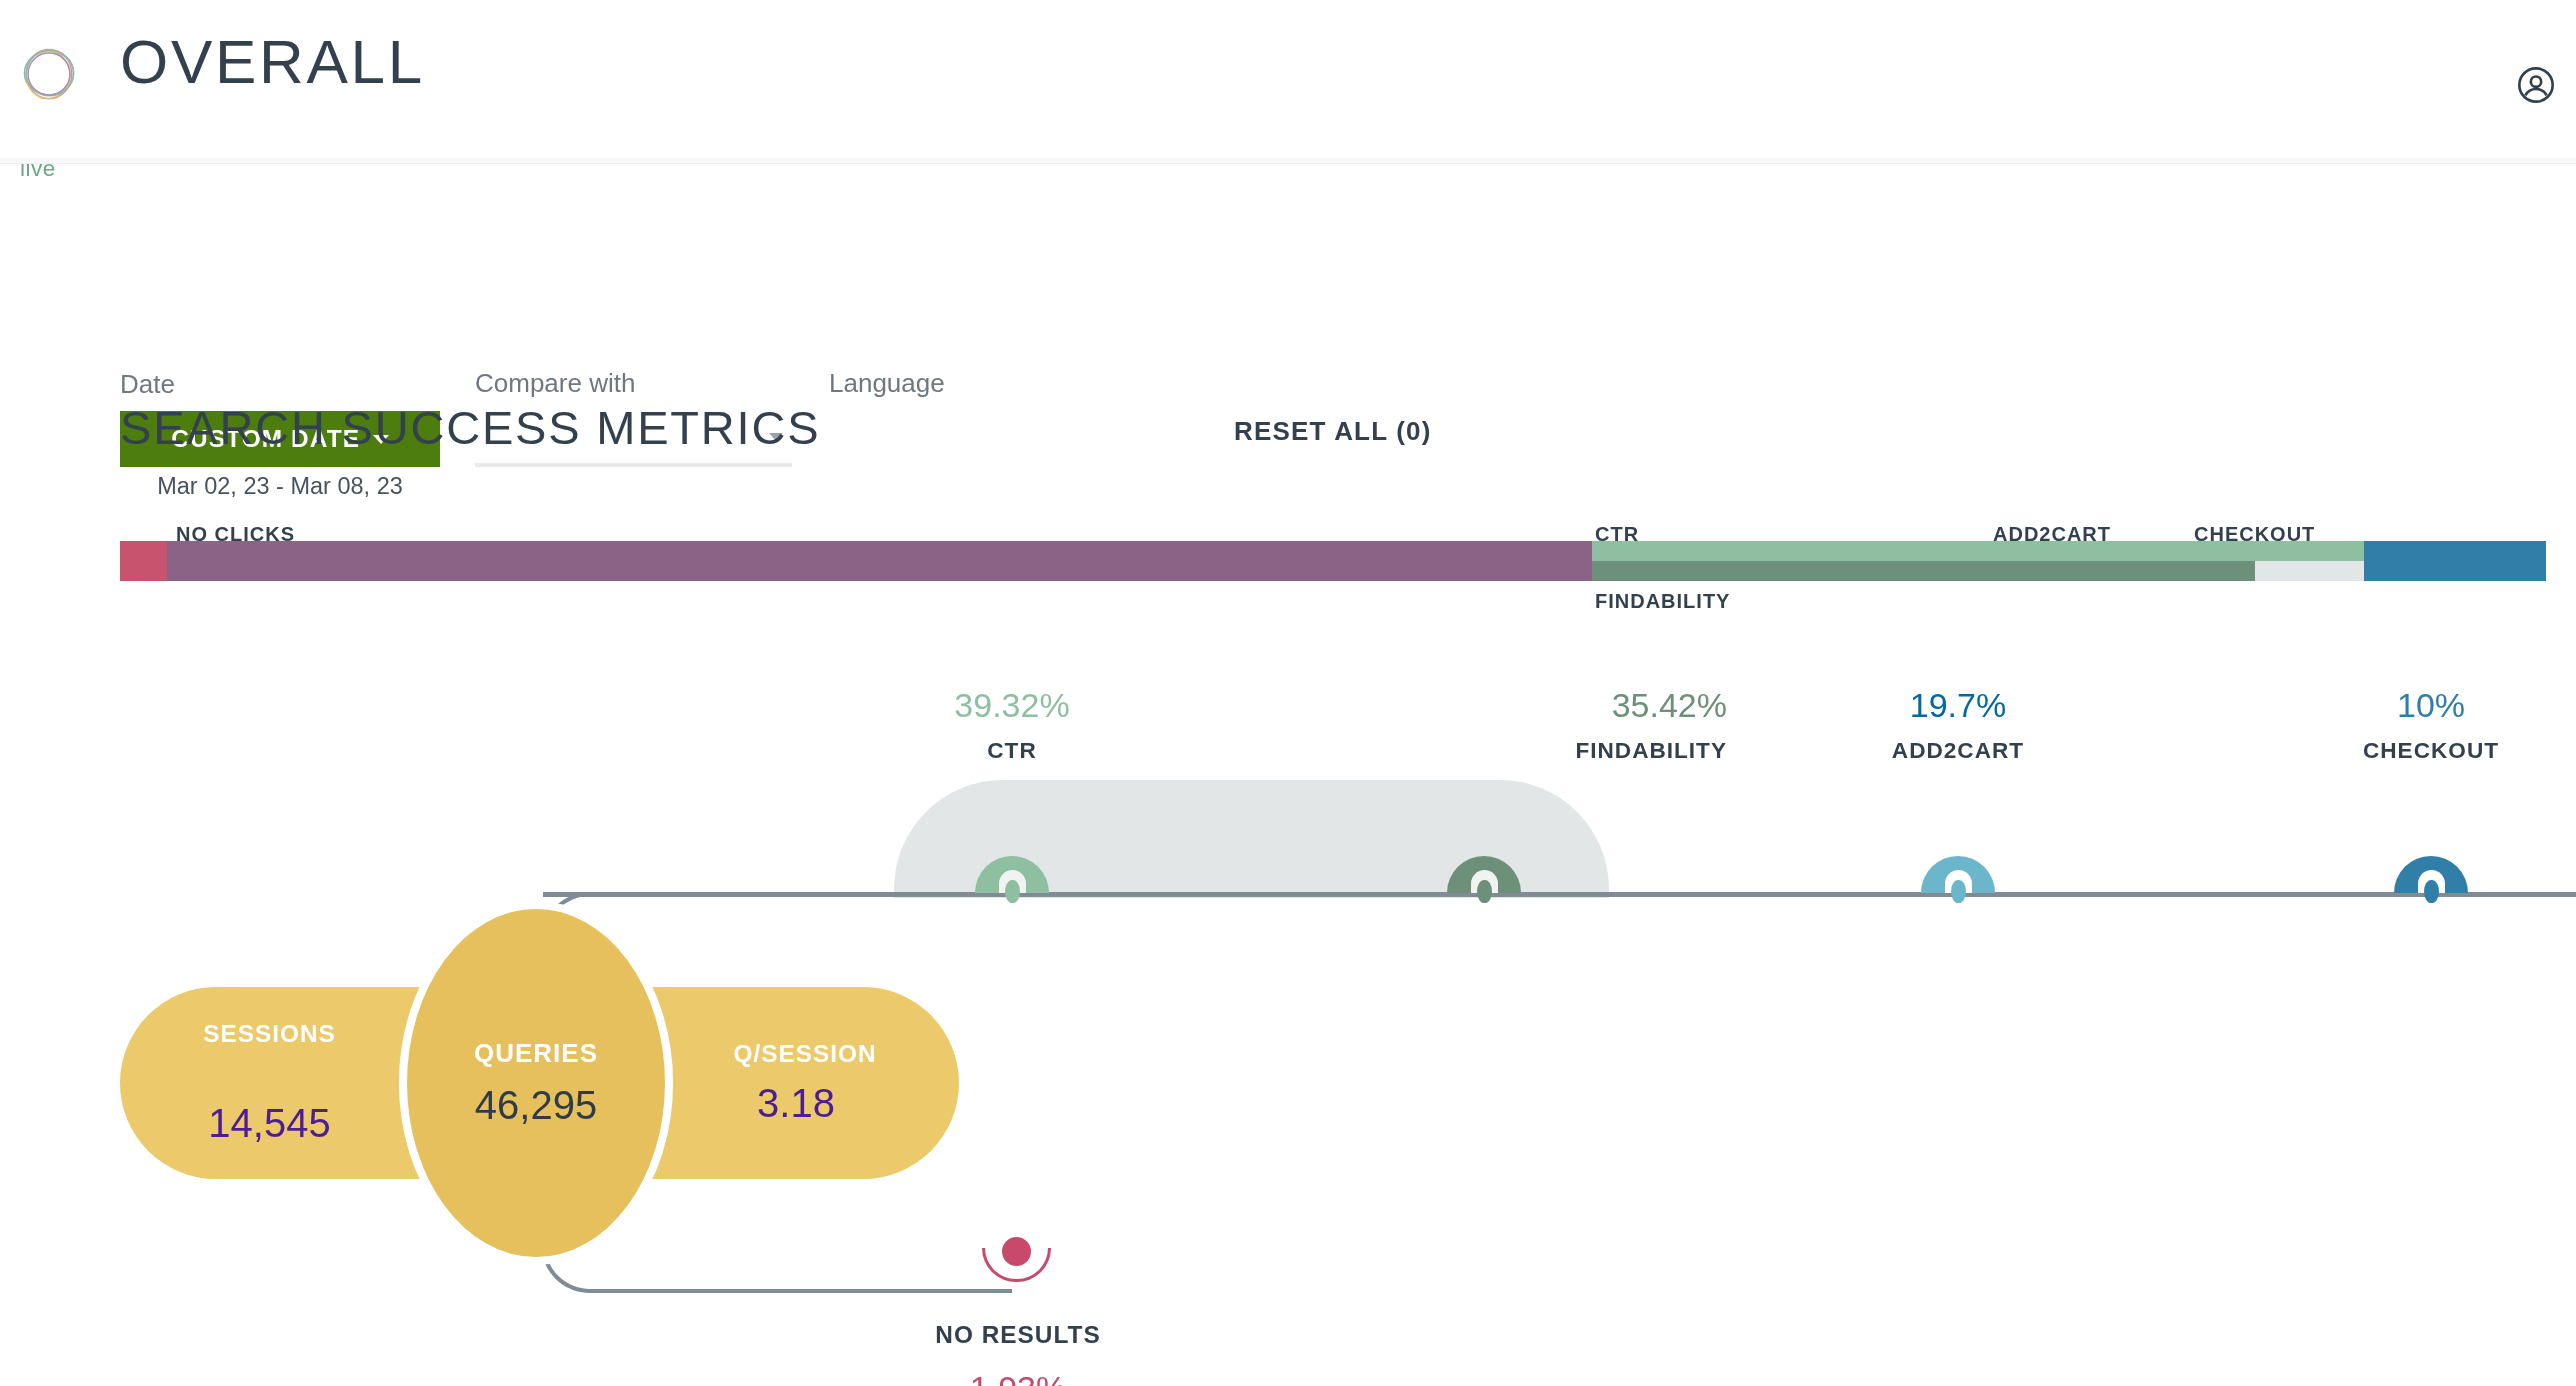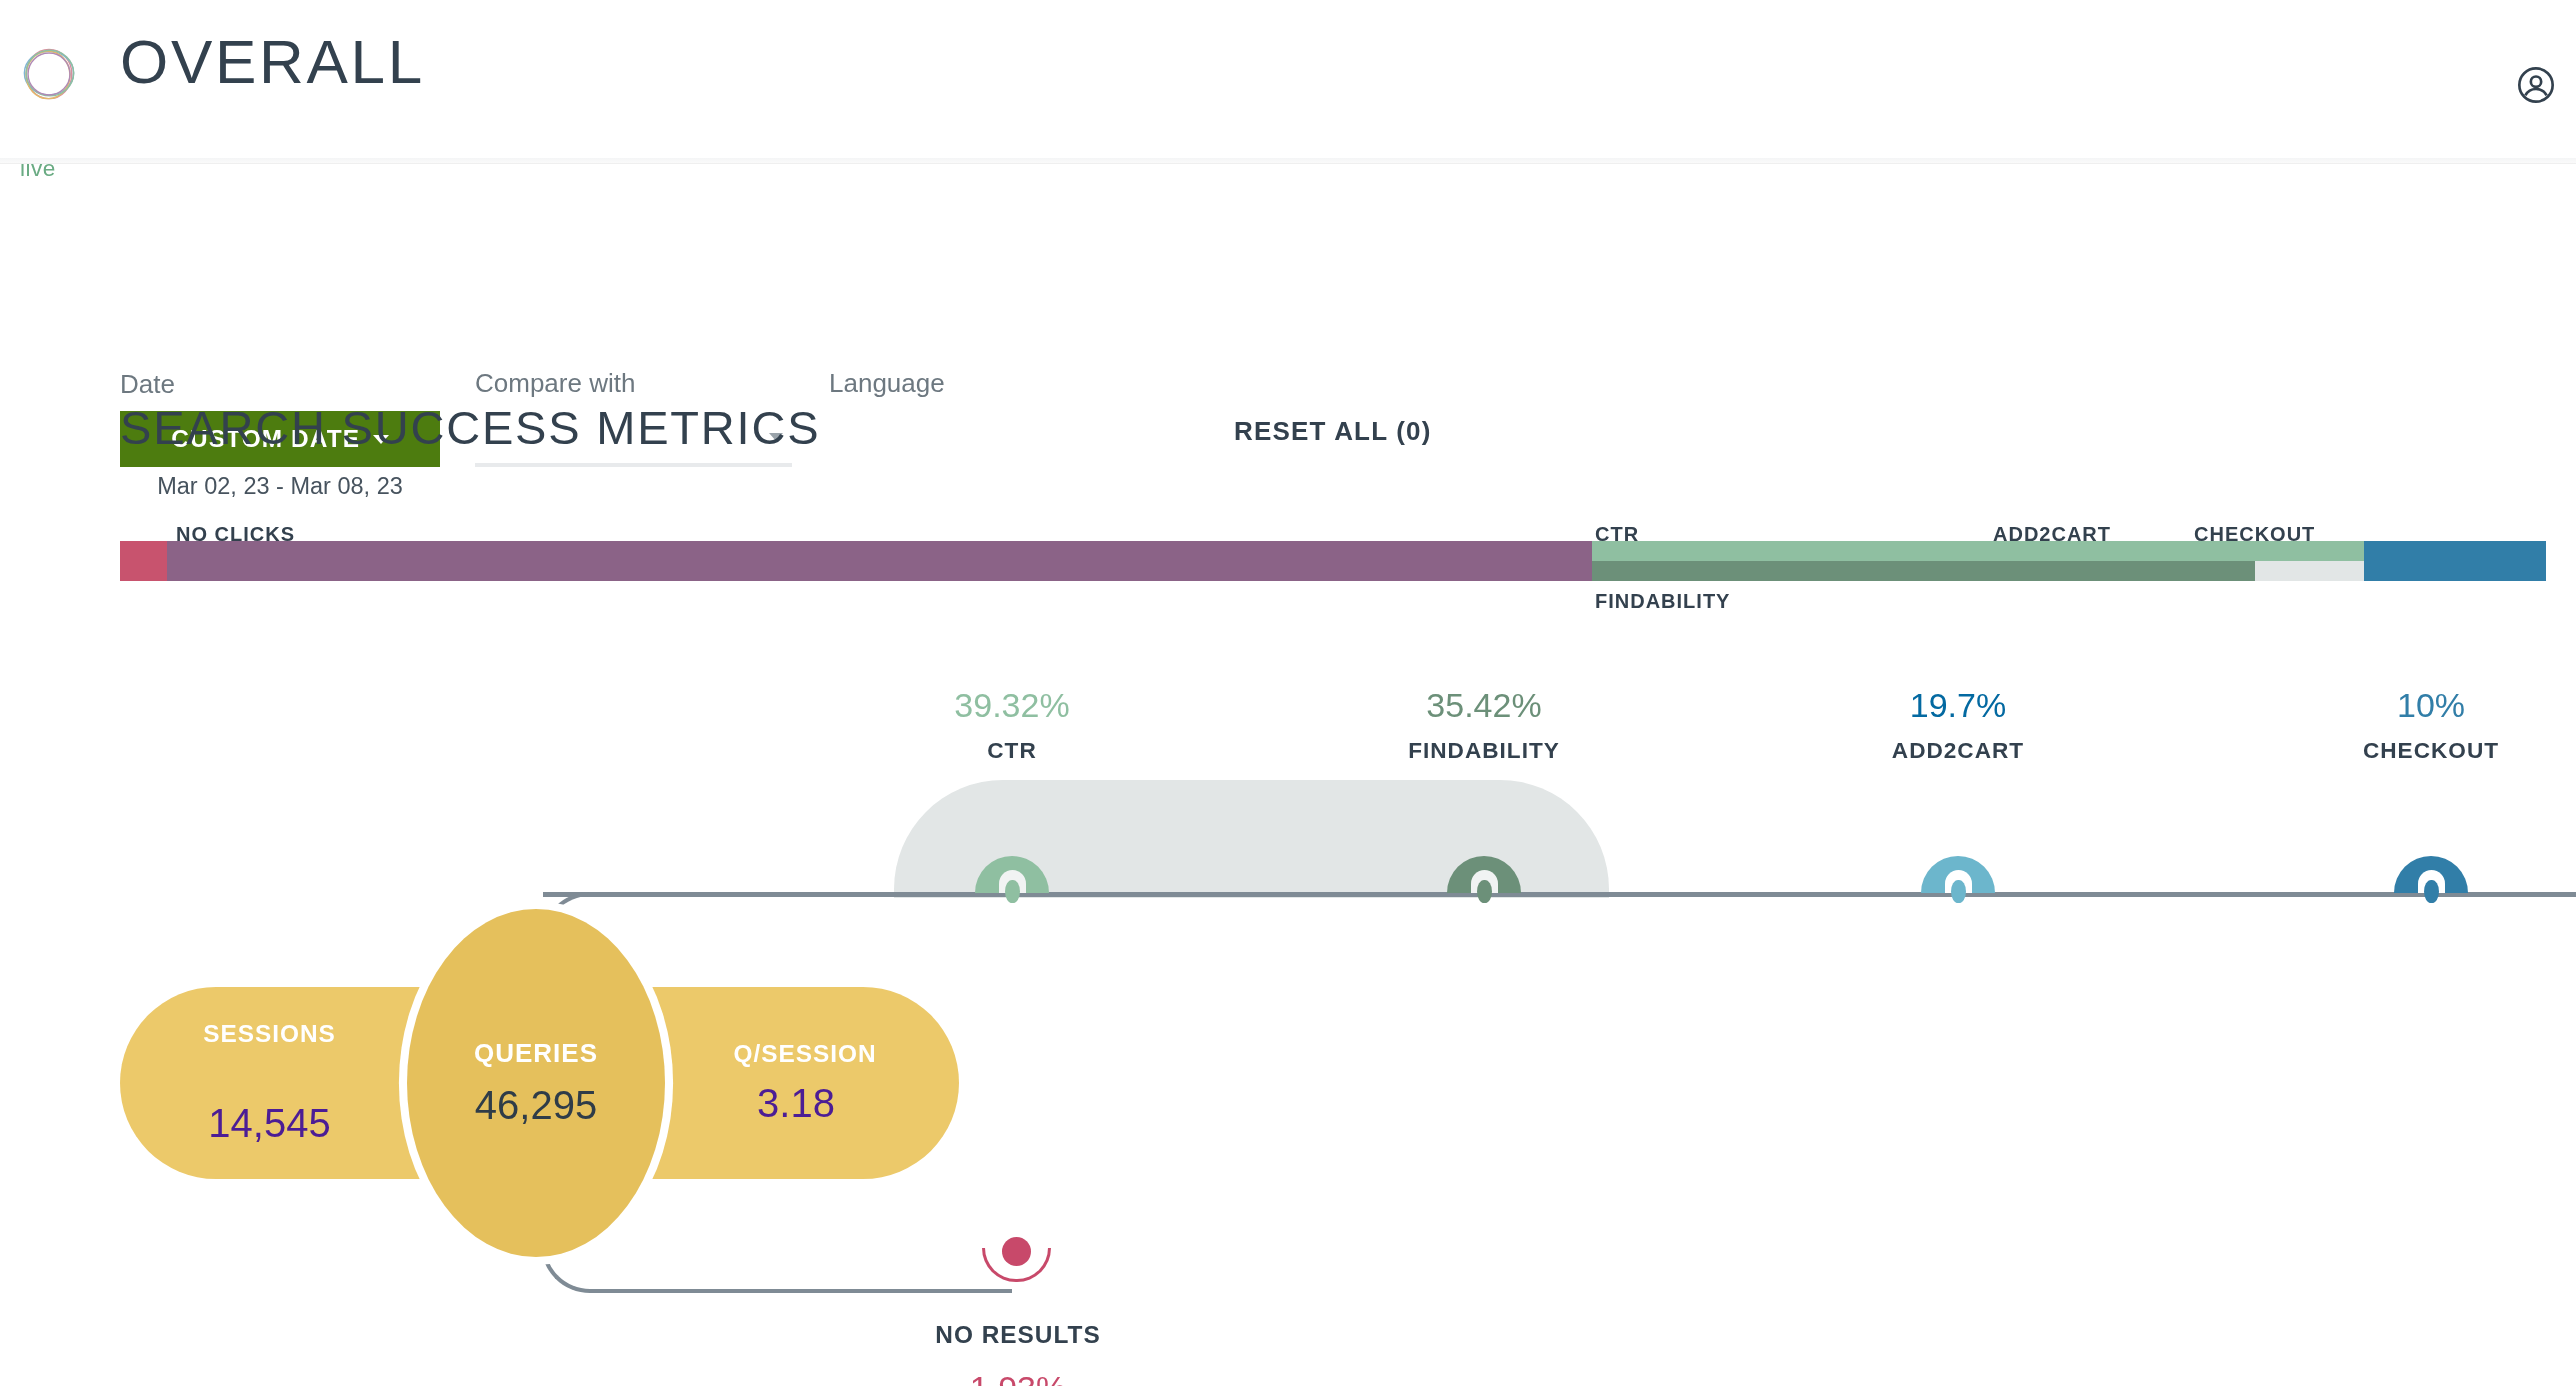--- a/index.html
+++ b/index.html
@@ -283,21 +283,21 @@
     <div class="seg-half-bot" style="left: 2135px; width: 109px; background: rgb(226, 230, 230);"></div>
     <div class="seg" style="left: 2244px; width: 182px; background: rgb(108, 182, 204);"></div>
     <div class="seg" style="left: 2244px; width: 182px; background: rgb(49, 126, 168);"></div>
   </div>
 
 <div id="kpi-row">
     <div class="kpi" style="left: 831px; top: 688px; width: 362px;">
       <div class="pct" style="color: rgb(143, 191, 161);">39.32%</div>
       <div class="name">CTR</div>
     </div>
-    <div class="kpi" style="left: 1303px; top: 688px; width: 362px;">
+    <div class="kpi" style="left: 1365px; top: 688px; width: 362px; text-align: right;">
       <div class="pct" style="color: rgb(108, 144, 121);">35.42%</div>
       <div class="name">FINDABILITY</div>
     </div>
     <div class="kpi" style="left: 1777px; top: 688px; width: 362px;">
       <div class="pct" style="color: #0369a1;">19.7%</div>
       <div class="name">ADD2CART</div>
     </div>
     <div class="kpi" style="left: 2250px; top: 688px; width: 362px;">
       <div class="pct" style="color: rgb(49, 126, 168);">10%</div>
       <div class="name">CHECKOUT</div>

